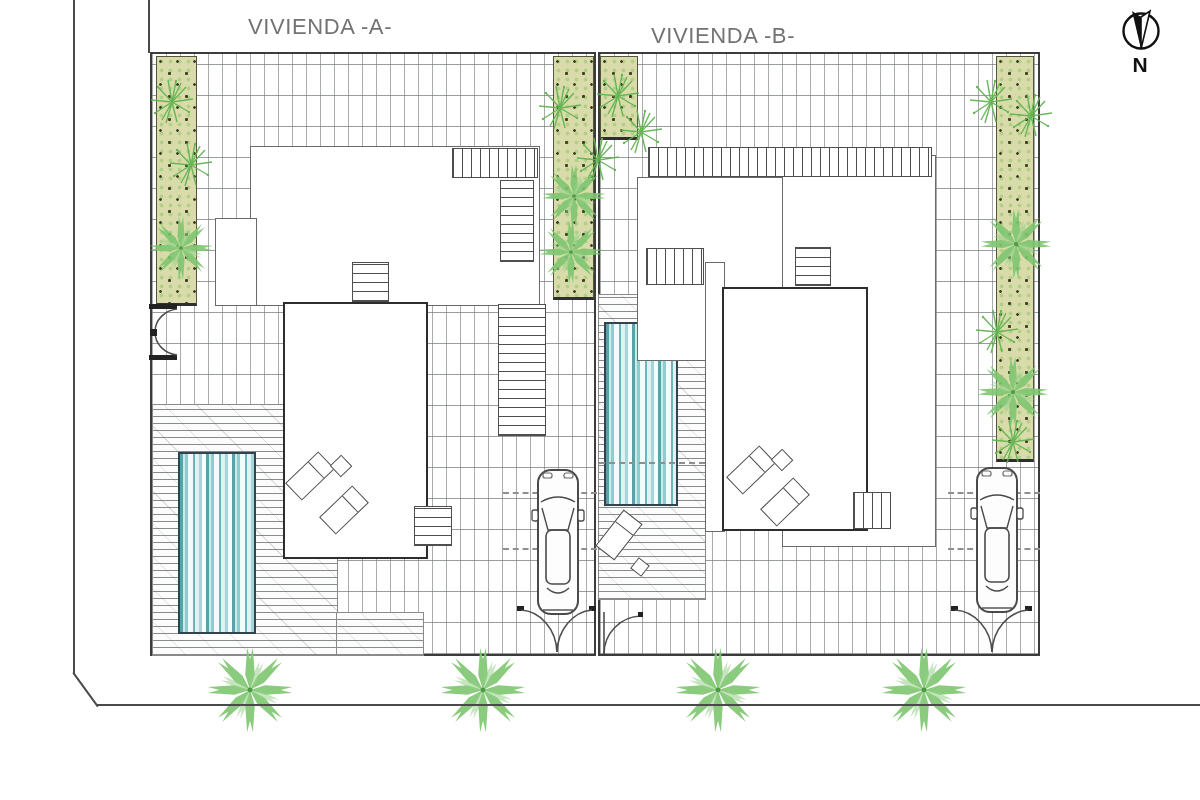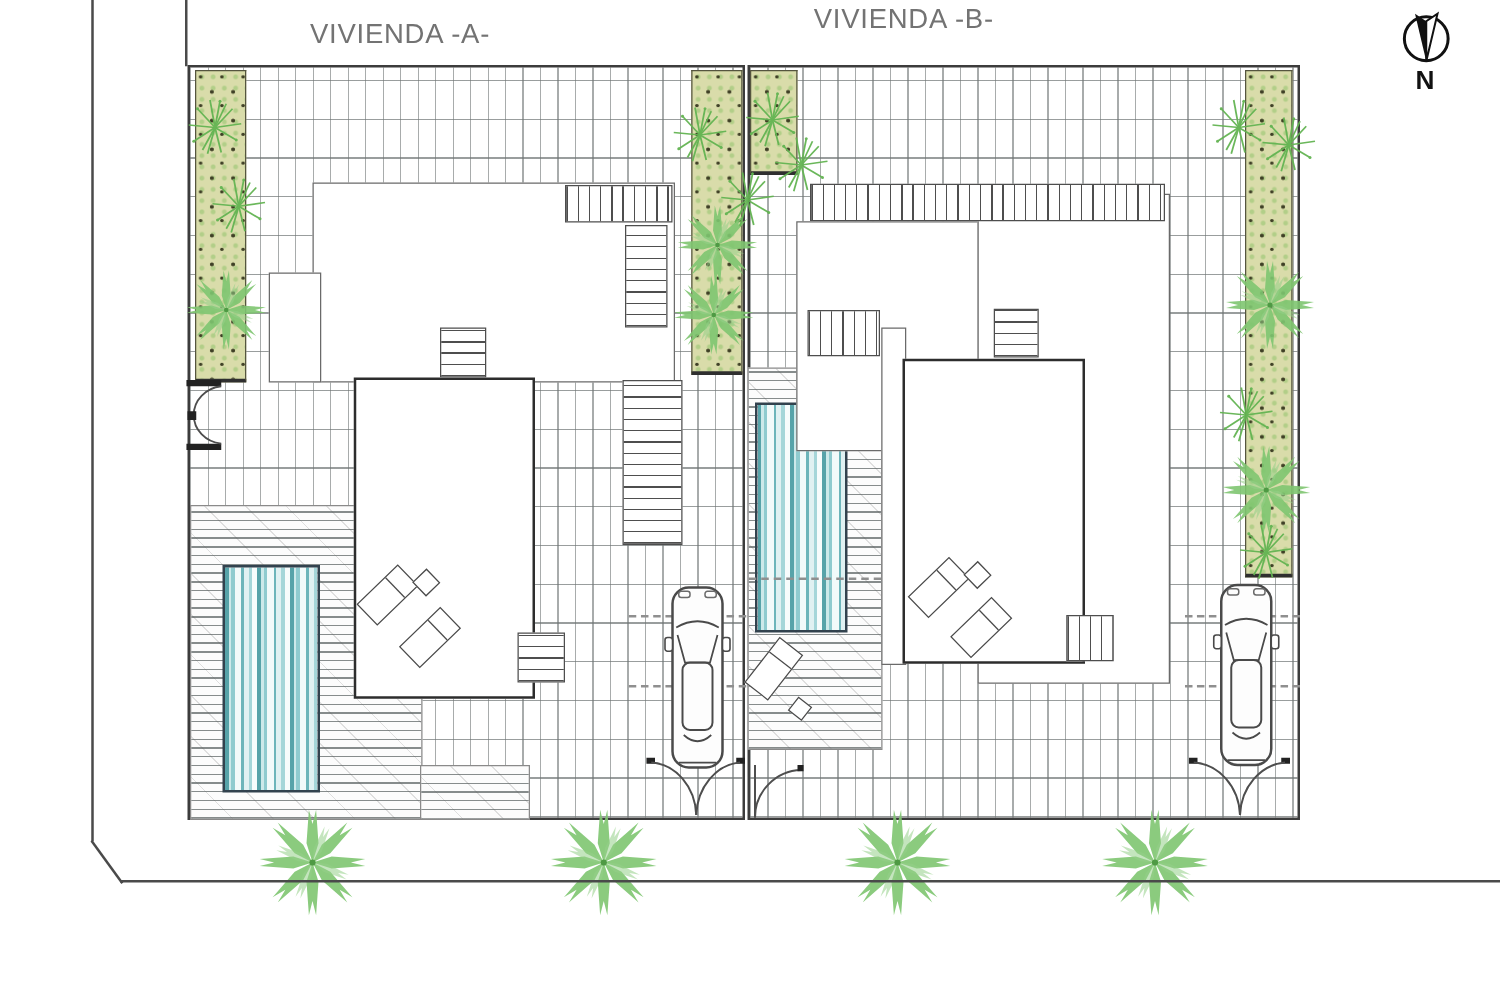--- a/index.html
+++ b/index.html
@@ -254,21 +254,21 @@
   <svg class="abs" style="left:987px;top:416px" width="52" height="52" viewBox="-26 -26 52 52">
       <use href="#bush"></use>
     </svg>
 
   <div class="abs" style="left:73px;top:0;width:0;height:673px;border-left:2px solid #4a4a4a"></div>
   <div class="abs" style="left:74px;top:672px;width:42px;height:0;border-top:2px solid #4a4a4a;transform:rotate(54deg);transform-origin:0 0"></div>
   <div class="abs" style="left:96px;top:704px;width:1104px;height:0;border-top:2px solid #4a4a4a"></div>
   <div class="abs" style="left:148px;top:0;width:0;height:53px;border-left:2px solid #4a4a4a"></div>
 
   <div class="abs title" style="left:235px;top:14px;width:170px">VIVIENDA -A-</div>
-  <div class="abs title" style="left:638px;top:2px;width:170px">VIVIENDA -B-</div>
+  <div class="abs title" style="left:638px;top:23px;width:170px">VIVIENDA -B-</div>
 
   <svg class="abs" style="left:1112px;top:5px" width="58" height="50" viewBox="0 0 58 50">
     <circle cx="29" cy="26" r="17.5" fill="none" stroke="#111" stroke-width="2.4"></circle>
     <path d="M29,44 L20,6 L29,12 Z" fill="#111"></path>
     <path d="M29,44 L38,6 L29,12 Z" fill="#fff" stroke="#111" stroke-width="1.6"></path>
   </svg>
   <div class="abs north-n" style="left:1124px;top:53px;width:32px">N</div>
 
 </div>
 

